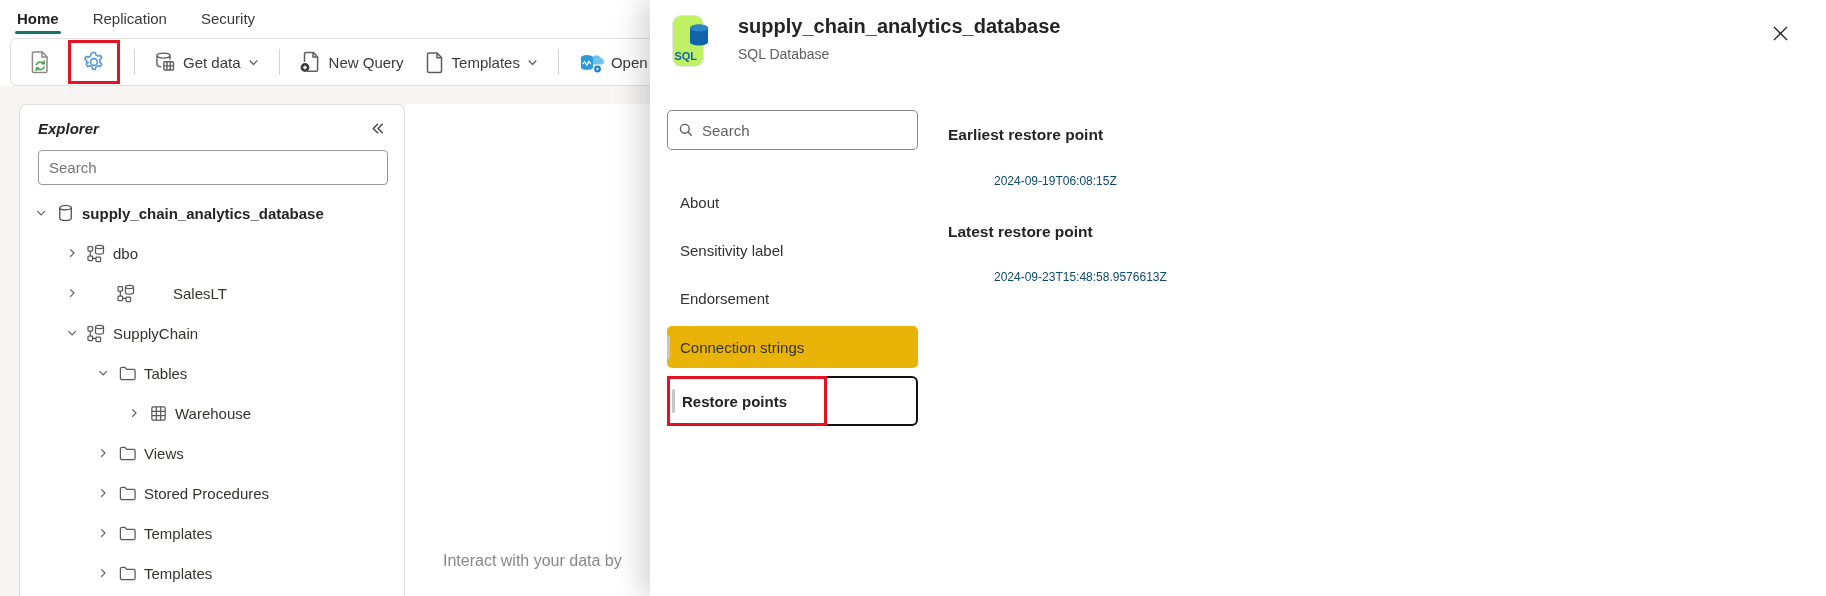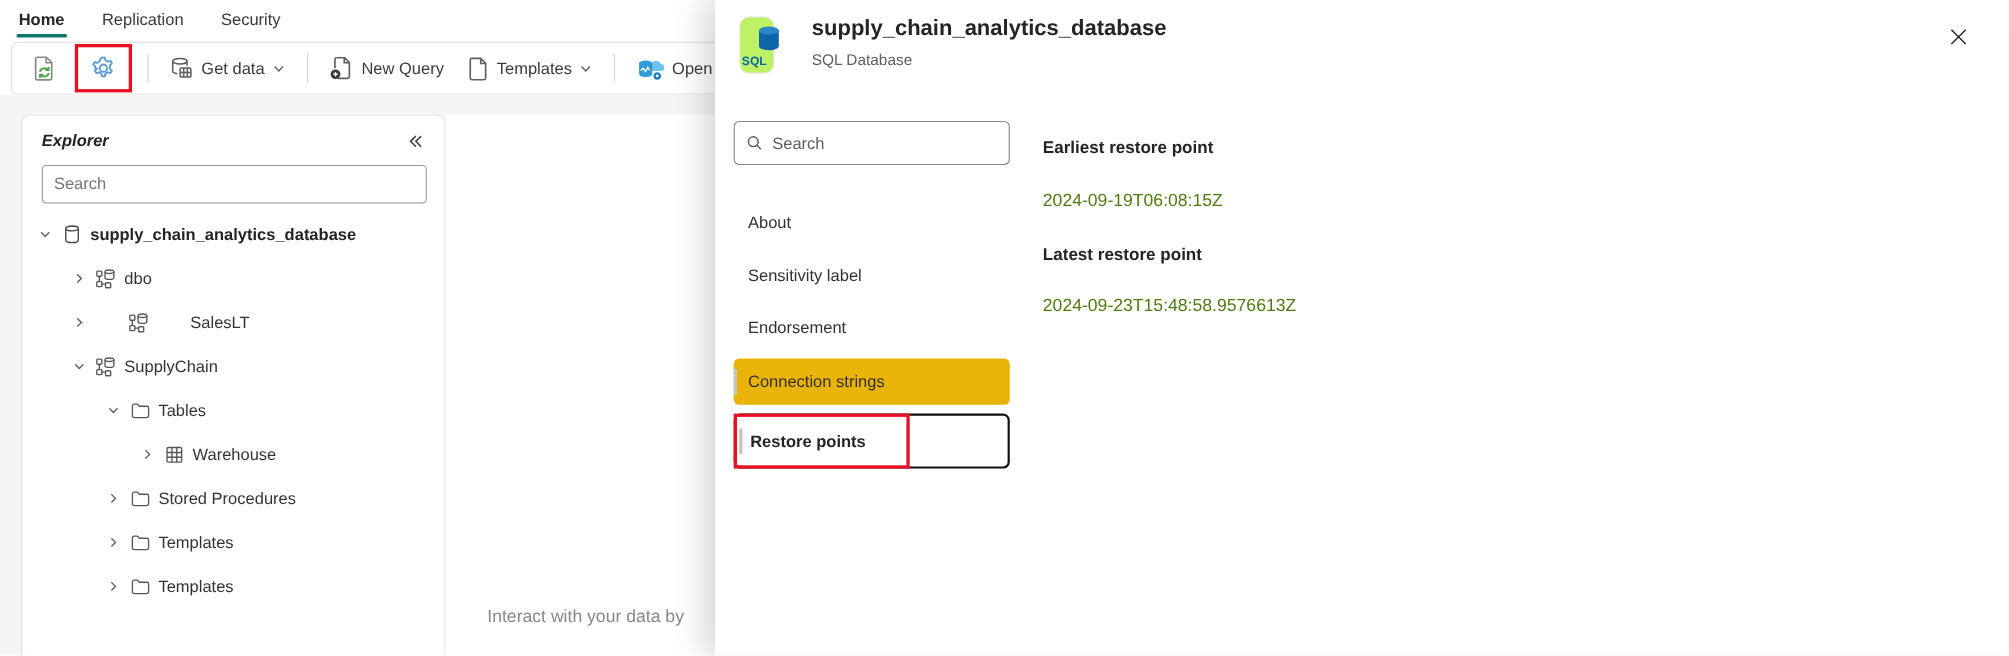--- a/index.html
+++ b/index.html
@@ -71,21 +71,21 @@
     border-radius:2px; background:#c8c6c4; display:none; }
   .dmenu-item.selected { background:#eab308; height:42px; }
   .dmenu-item.selected .mbar { display:block; }
   .dmenu-item.restore { height:50px; border:2px solid #111; border-radius:6px; font-weight:700; color:#242424; }
   .dmenu-item.restore .mbar { display:block; left:3px; }
   .red-frame { position:absolute; left:-2px; top:-2px; height:50px; width:160px;
     border:3px solid var(--anno); pointer-events:none; }
 
   .dlg-content { position:absolute; top:0; left:298px; right:40px; }
   .c-label { position:absolute; font-size:15.5px; font-weight:700; color:#242424; white-space:nowrap; }
-  .c-value { position:absolute; font-size:16px; color:#4d7c0f; white-space:nowrap; }
+  .c-value { position:absolute; font-size:12px; color:#0c4a6e; white-space:nowrap;margin-left:46px; }
   .c-label.earliest { top:126px; }
   .c-value.earliest { top:174px; }
   .c-label.latest { top:223px; }
   .c-value.latest { top:270px; }
 
   svg { display:block; }
 </style>
 </head>
 <body>
 
@@ -283,20 +283,33 @@
               <path d="M4.2 2.4L8 6.1l-3.8 3.7"></path>
             </svg>
           </span>
     <span class="ticon">
             <svg width="19" height="19" viewBox="0 0 20 20" fill="none" stroke="#5a5856" stroke-width="1.3">
               <rect x="3" y="3" width="14" height="14" rx="1.4"></rect>
               <path d="M3 7.7h14M3 12.3h14M7.7 3v14M12.3 3v14"></path>
             </svg>
           </span>
     <span class="tlabel">Warehouse</span>
+  </div>
+        <div class="tree-row" style="padding-left: 76px;">
+    <span class="chev">
+            <svg width="12" height="12" viewBox="0 0 12 12" fill="none" stroke="#605e5c" stroke-width="1.2">
+              <path d="M4.2 2.4L8 6.1l-3.8 3.7"></path>
+            </svg>
+          </span>
+    <span class="ticon">
+            <svg width="19" height="19" viewBox="0 0 20 20" fill="none" stroke="#5a5856" stroke-width="1.3">
+              <path d="M2.5 5.2c0-.9.7-1.7 1.6-1.7h3.1l2 2.1h7.2c.9 0 1.6.8 1.6 1.7v7.5c0 .9-.7 1.7-1.6 1.7H4.1c-.9 0-1.6-.8-1.6-1.7V5.2z"></path>
+            </svg>
+          </span>
+    <span class="tlabel">Views</span>
   </div>
         <div class="tree-row" style="padding-left: 76px;">
     <span class="chev">
             <svg width="12" height="12" viewBox="0 0 12 12" fill="none" stroke="#605e5c" stroke-width="1.2">
               <path d="M4.2 2.4L8 6.1l-3.8 3.7"></path>
             </svg>
           </span>
     <span class="ticon">
             <svg width="19" height="19" viewBox="0 0 20 20" fill="none" stroke="#5a5856" stroke-width="1.3">
               <path d="M2.5 5.2c0-.9.7-1.7 1.6-1.7h3.1l2 2.1h7.2c.9 0 1.6.8 1.6 1.7v7.5c0 .9-.7 1.7-1.6 1.7H4.1c-.9 0-1.6-.8-1.6-1.7V5.2z"></path>

